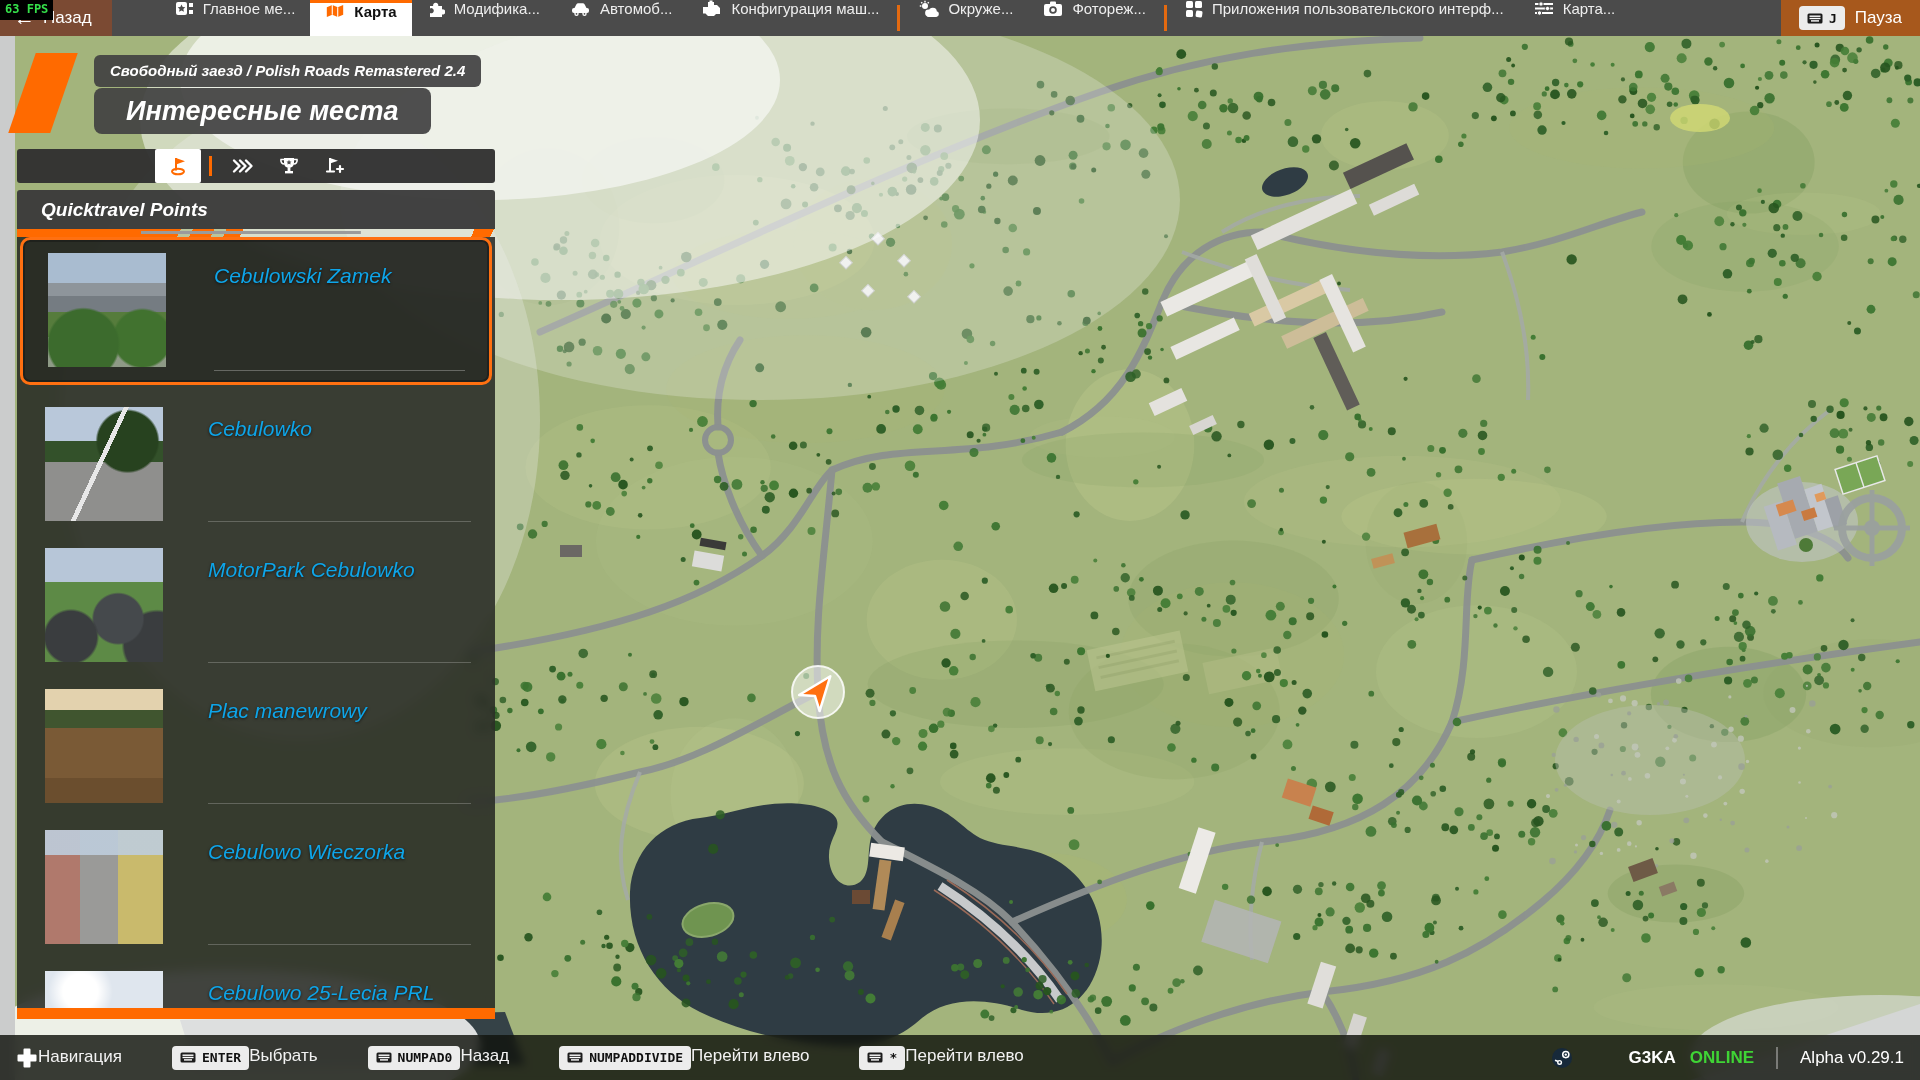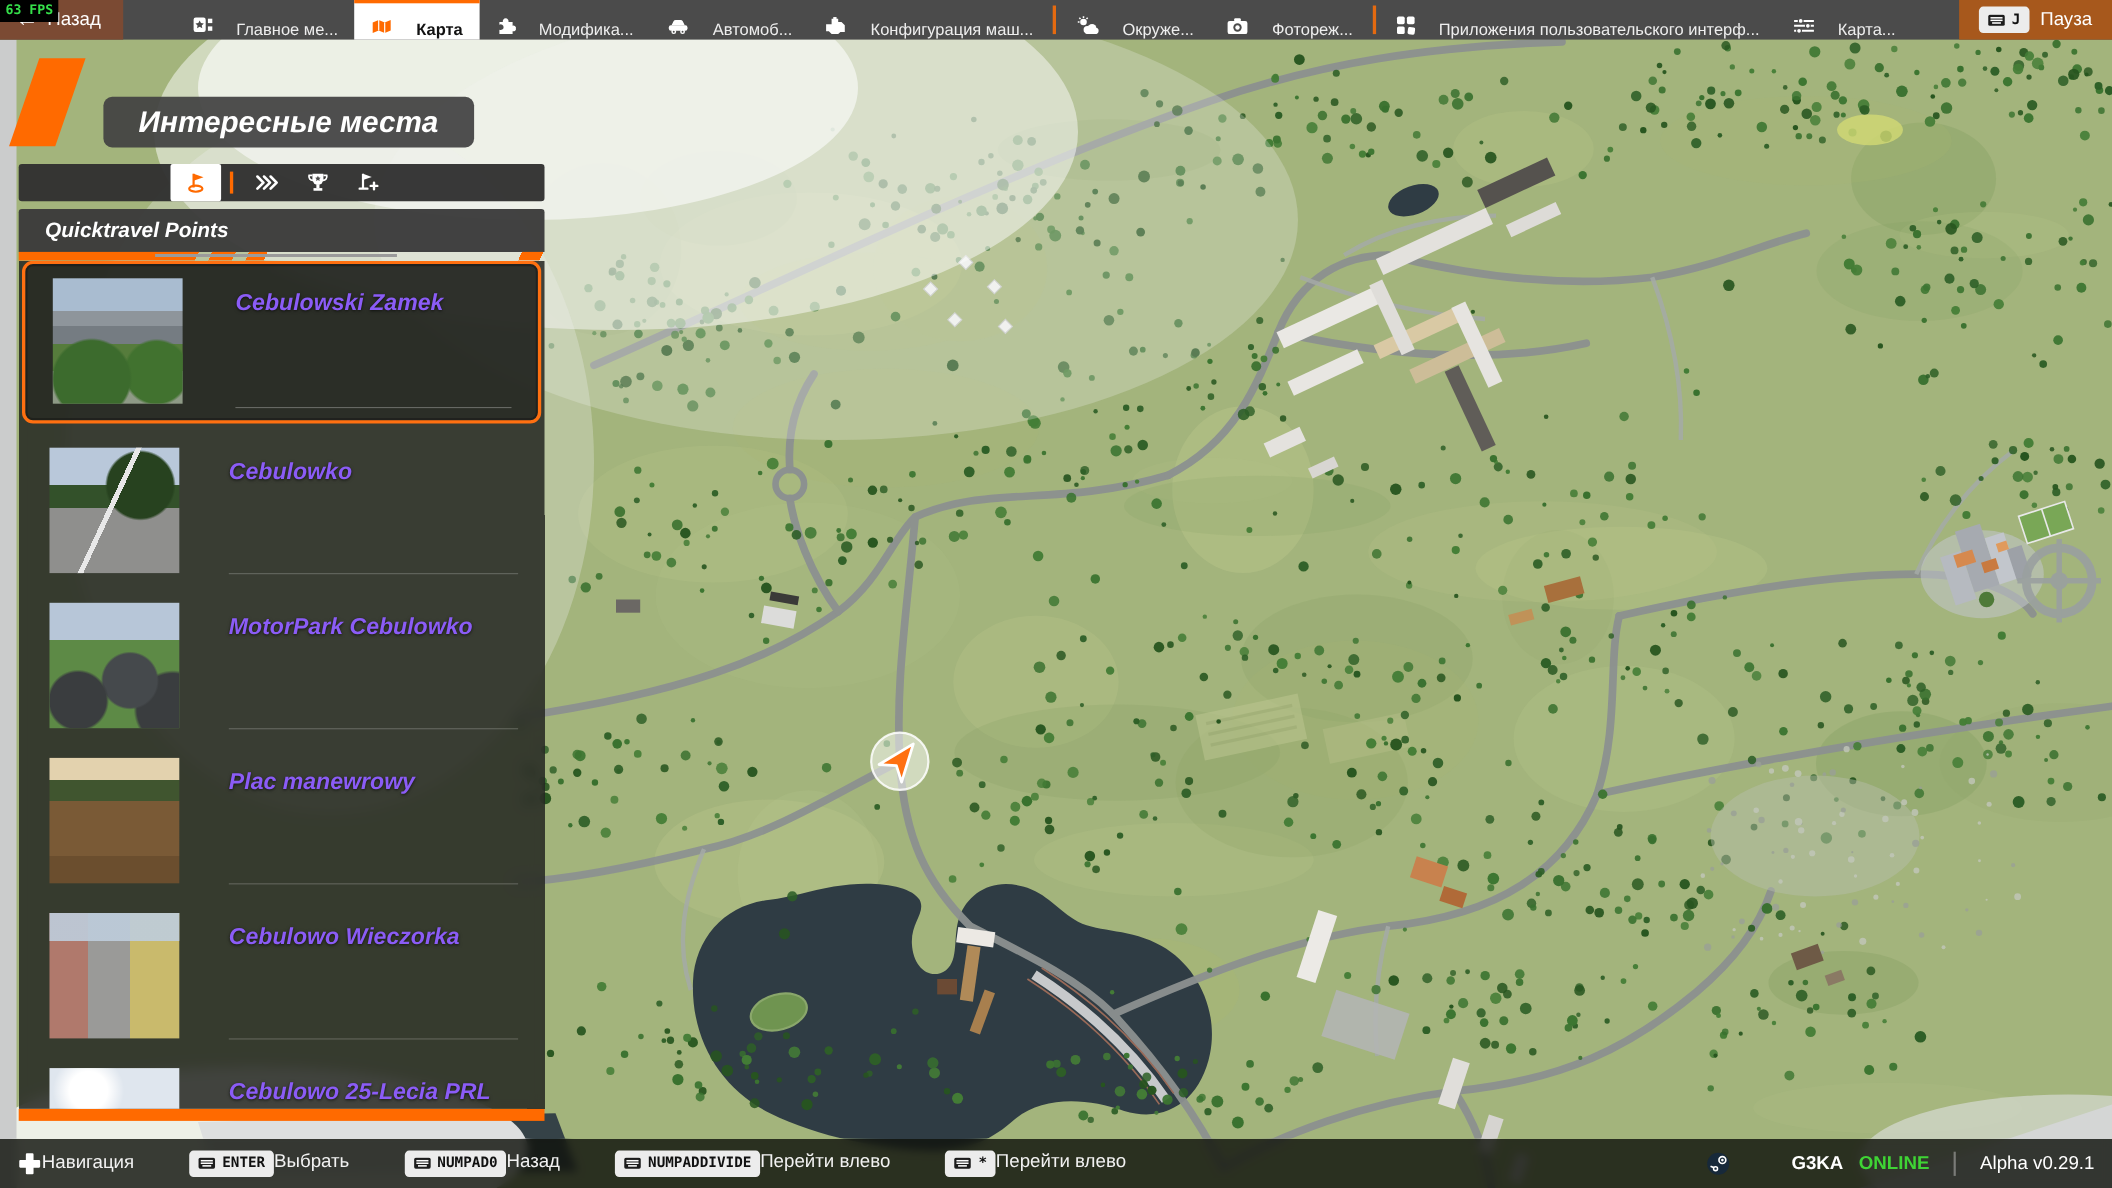--- a/index.html
+++ b/index.html
@@ -10,21 +10,21 @@
   
   #map-svg{position:absolute;left:0;top:0;width:1920px;height:1080px;background:#a3b47c;}
 
   
   .topbar{position:absolute;left:0;top:0;width:1920px;height:36px;background:#4b4b4b;
           display:flex;align-items:stretch;z-index:40;}
   .back-btn{display:flex;align-items:center;gap:8px;background:#7b4a33;padding:0 20px 0 14px;
             font-size:17px;color:#fff;cursor:pointer;}
   .back-arrow{font-size:21px;line-height:1;margin-top:-2px;}
   .tb-spacer{width:48px;}
-  .tb-tab{display:flex;align-items:flex-end;gap:21px;padding:0 15px;font-size:15px;color:#eee;
+  .tb-tab{display:flex;align-items:flex-start;gap:9px;padding:0 15px;font-size:15px;color:#eee;
           white-space:nowrap;cursor:pointer;}
   .tb-tab svg{flex:0 0 auto;}
   .tb-tab.selected{background:#fff;color:#111;border-top:3px solid #ff6a00;font-weight:bold;}
   .tb-div{width:3px;height:26px;background:#e46a10;align-self:center;margin:0 3px;}
   .pause-btn{margin-left:auto;display:flex;align-items:center;gap:10px;background:#a7581c;
              padding:0 18px;font-size:17px;color:#fff;cursor:pointer;}
   .fps-badge{position:absolute;left:0;top:0;background:#000;color:#35e04a;z-index:50;
              font-family:"DejaVu Sans Mono",monospace;font-size:12px;font-weight:bold;
              padding:2px 5px;line-height:1.3;}
 
@@ -63,22 +63,22 @@
   .panel-body{position:absolute;left:17px;top:237px;width:478px;height:771px;z-index:30;
               background:rgba(36,38,34,.86);-webkit-backdrop-filter:blur(6px);backdrop-filter:blur(6px);
               overflow:hidden;}
   .panel-foot{position:absolute;left:17px;top:1008px;width:478px;height:11px;background:#ff6a00;z-index:30;}
 
   .qt-item{position:absolute;left:0;width:478px;cursor:pointer;}
   .qt-item.selected{left:3px;width:472px;border:3px solid #ff7011;border-radius:10px;
                     box-shadow:inset 0 0 0 2px rgba(20,20,20,.5);background:rgba(30,32,28,.5);}
   .thumb{position:absolute;left:28px;top:14px;width:118px;height:114px;background:#333;}
   .qt-item.selected .thumb{left:25px;top:13px;}
-  .qt-title{position:absolute;left:191px;top:24px;font-style:italic;font-weight:bold;
-            font-size:21px;color:#8b5cf6;text-shadow:0 1px 3px rgba(0,0,0,.7);white-space:nowrap;}
+  .qt-title{position:absolute;left:191px;top:24px;font-style:italic;font-weight:normal;
+            font-size:21px;color:#0ea5e9;text-shadow:0 1px 3px rgba(0,0,0,.7);white-space:nowrap;}
   .qt-divider{position:absolute;left:191px;right:24px;bottom:11px;height:1px;background:rgba(255,255,255,.22);}
   .qt-item.selected .qt-divider{background:rgba(255,255,255,.28);}
 
   
   .thumb-castle{background:
       radial-gradient(circle at 30% 80%,#3c6b2d 0 28%,transparent 30%),
       radial-gradient(circle at 80% 75%,#41722f 0 22%,transparent 24%),
       linear-gradient(180deg,#a9bcd0 0 26%,#8e959b 26% 38%,#757c82 38% 52%,#567c3c 52% 74%,#8e9a86 74% 100%);}
   .thumb-street{background:
       linear-gradient(115deg,transparent 0 46%,#e8e8e8 46% 49%,transparent 49%),
@@ -1493,20 +1493,21 @@
           </svg>
         <span>J</span>
       </span>
       <span>Пауза</span>
     </div>
   </div>
 
   <div class="fps-badge">63 FPS</div>
 
   <div class="hdr-logo"></div>
+  <div class="hdr-crumb">Свободный заезд / Polish Roads Remastered 2.4</div>
   <div class="hdr-title">Интересные места</div>
 
   <div class="subtabs">
     <div style="width:138px"></div>
     <div class="st-slot selected">
       <svg width="22" height="22" viewBox="0 0 22 22">
           <path d="M9 3 L18 6.2 L9 9.4 Z" fill="#ff6a00"></path>
           <path d="M9 3 V15.5" stroke="#ff6a00" stroke-width="2"></path>
           <path d="M5 16.5 a6 2.8 0 1 0 12 0 a6 2.8 0 0 0 -12 0" fill="none" stroke="#ff6a00" stroke-width="2"></path>
         </svg>

